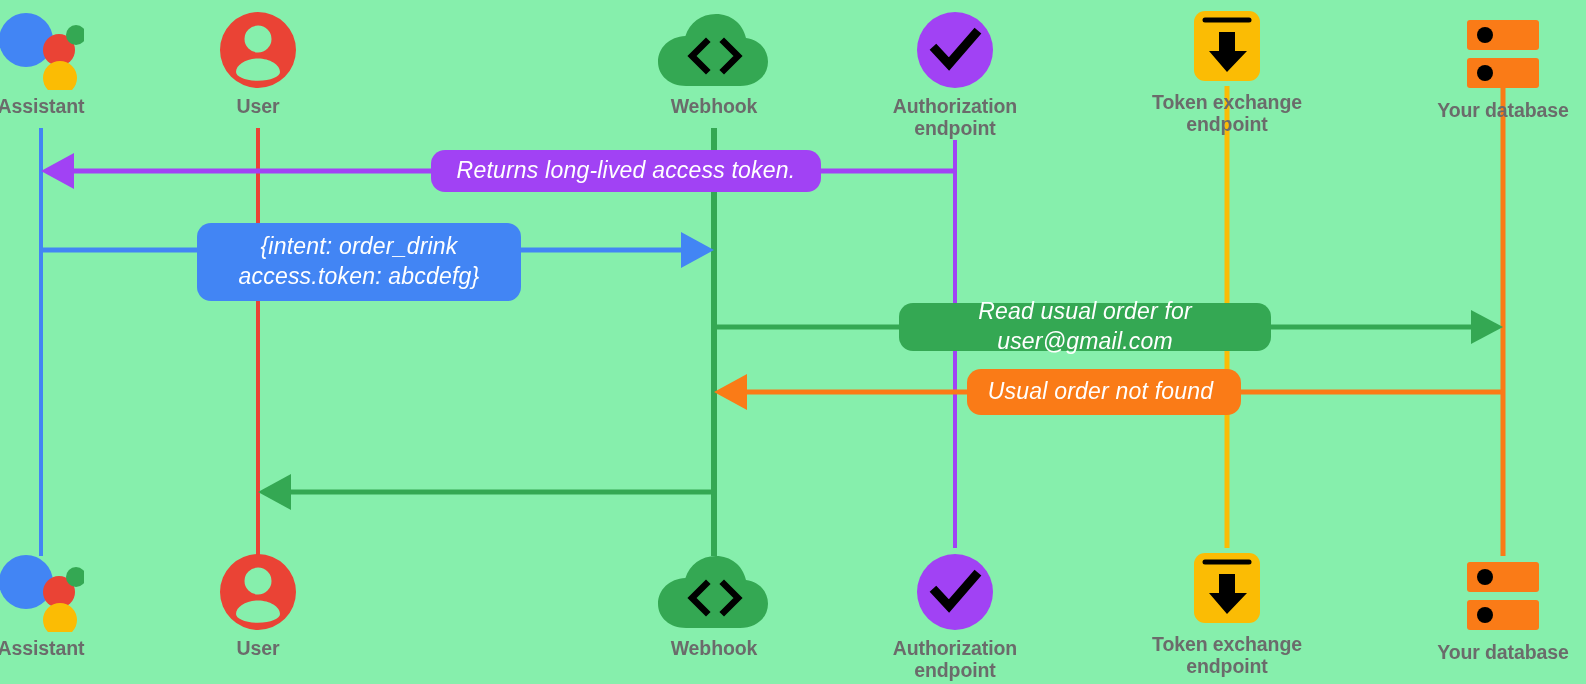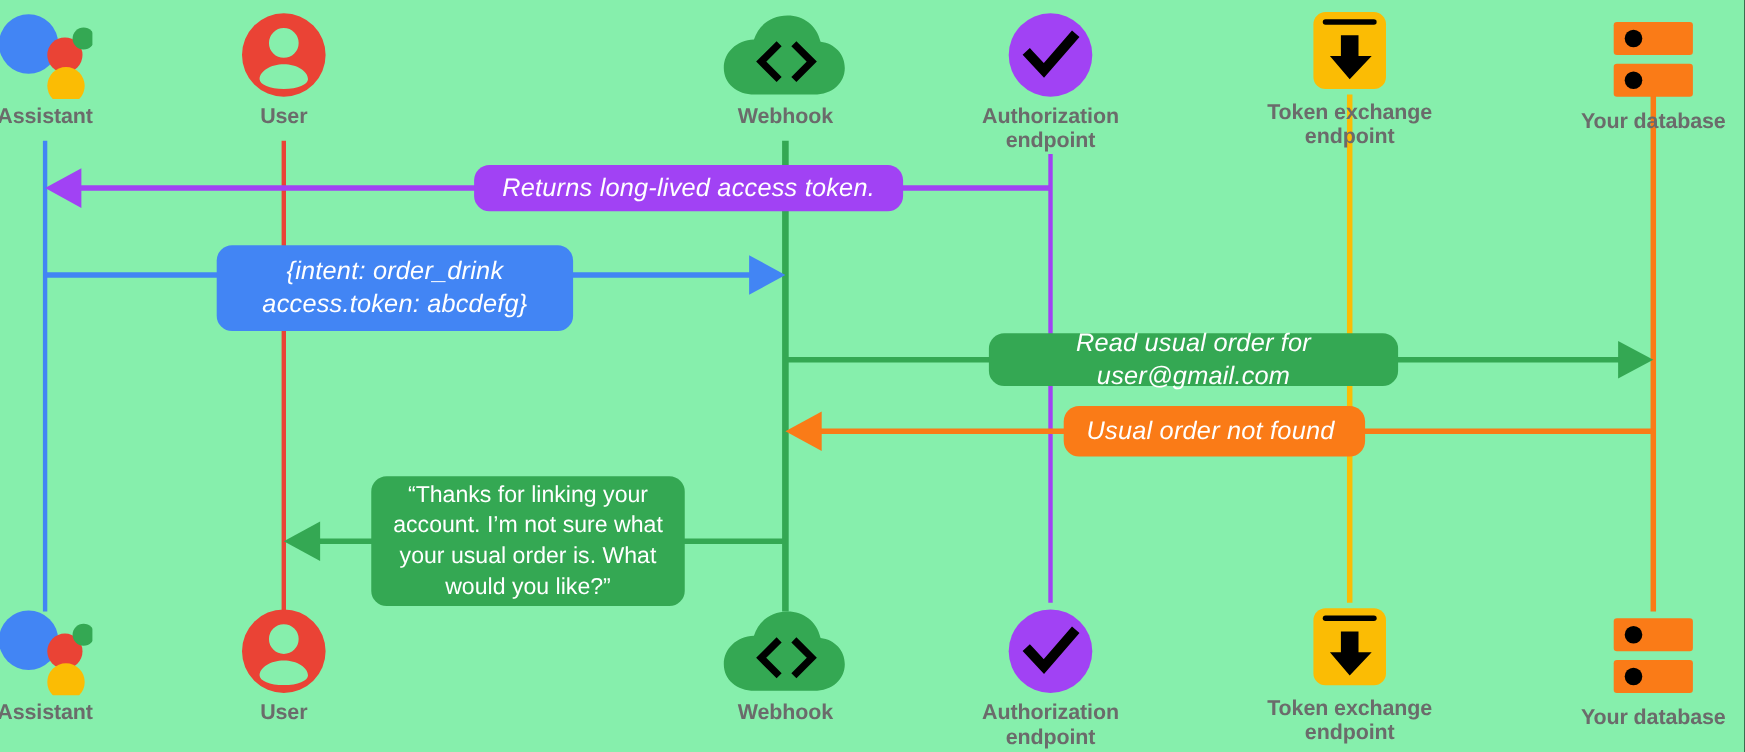--- a/index.html
+++ b/index.html
@@ -255,17 +255,14 @@
   </div>
 
   <div class="msg-note mono" style="left:1085px; top:327px; width:372px; height:48px; background:#34a853;">
     <span>Read usual order for user@gmail.com</span>
   </div>
 
   <div class="msg-note mono" style="left:1104px; top:392px; width:274px; height:46px; background:#fa7b17;padding-left:11px;">
     <span>Usual order not found</span>
   </div>
 
-  <div class="msg-note sans" style="left:480px; top:492px; width:285px; height:118px; background:#34a853;">
-    <span>“Thanks for linking your account. I’m not sure what your usual order is. What would you like?”</span>
-  </div>
 
 </div>
 
 </body></html>

